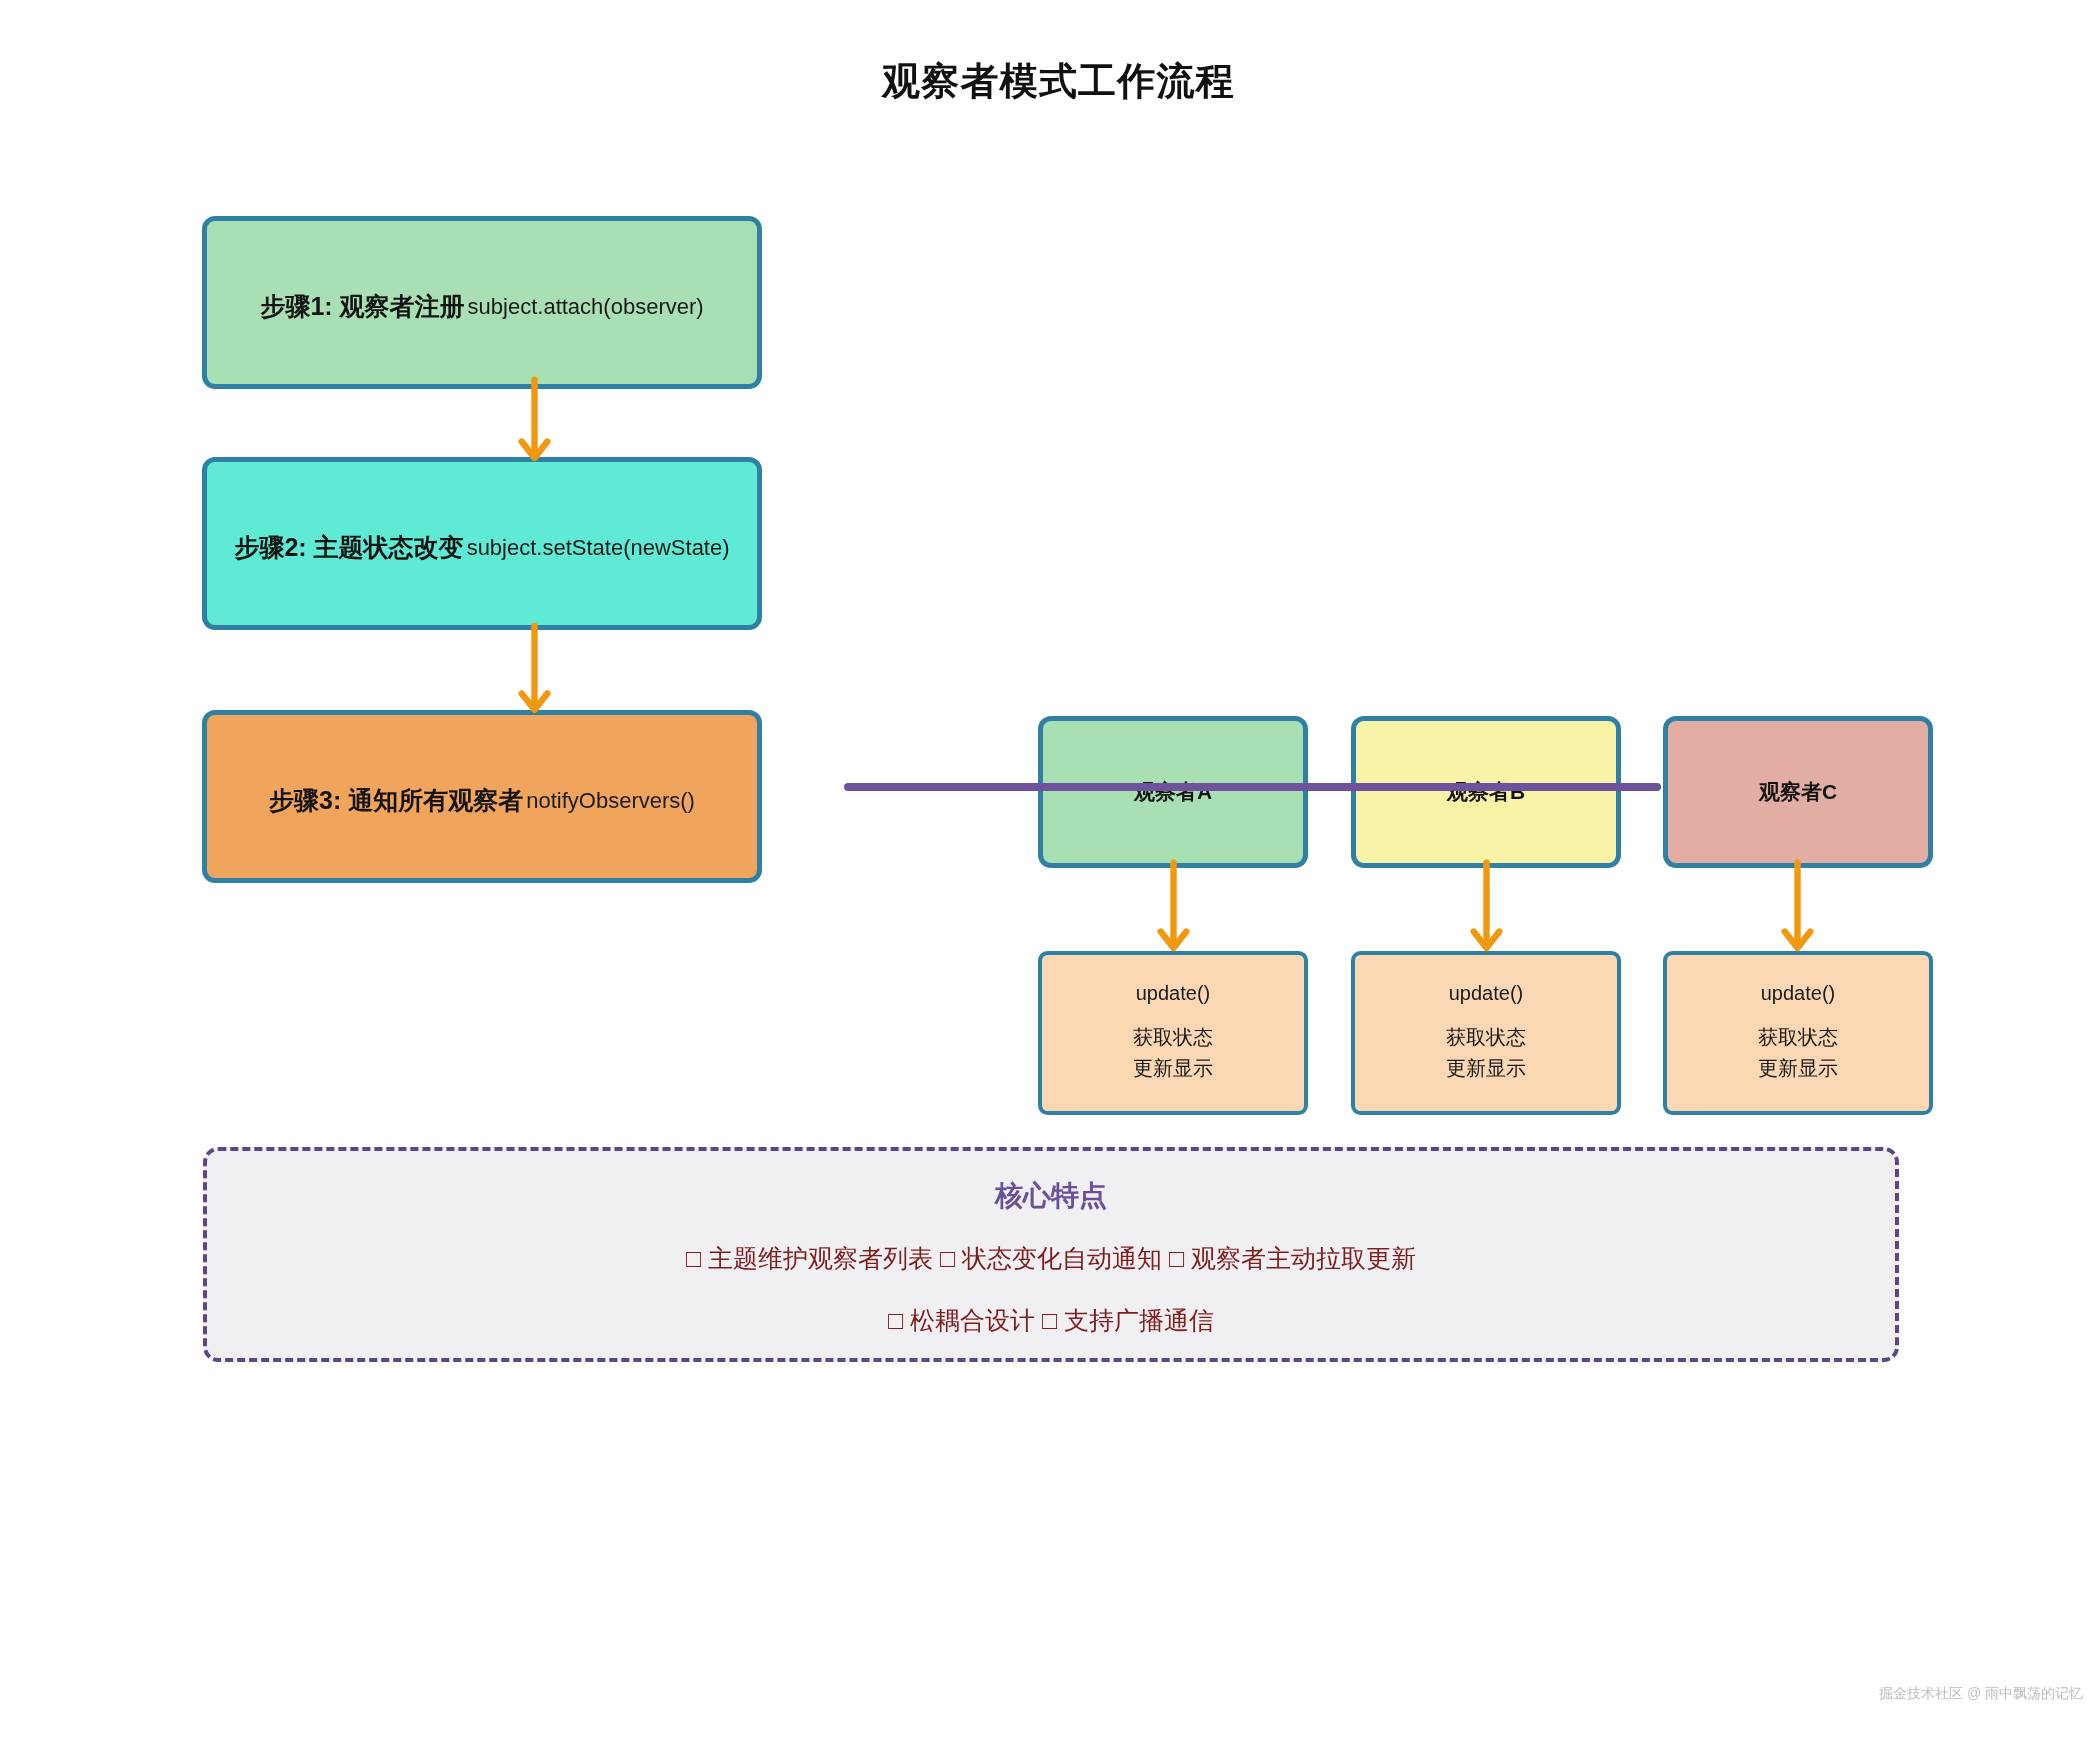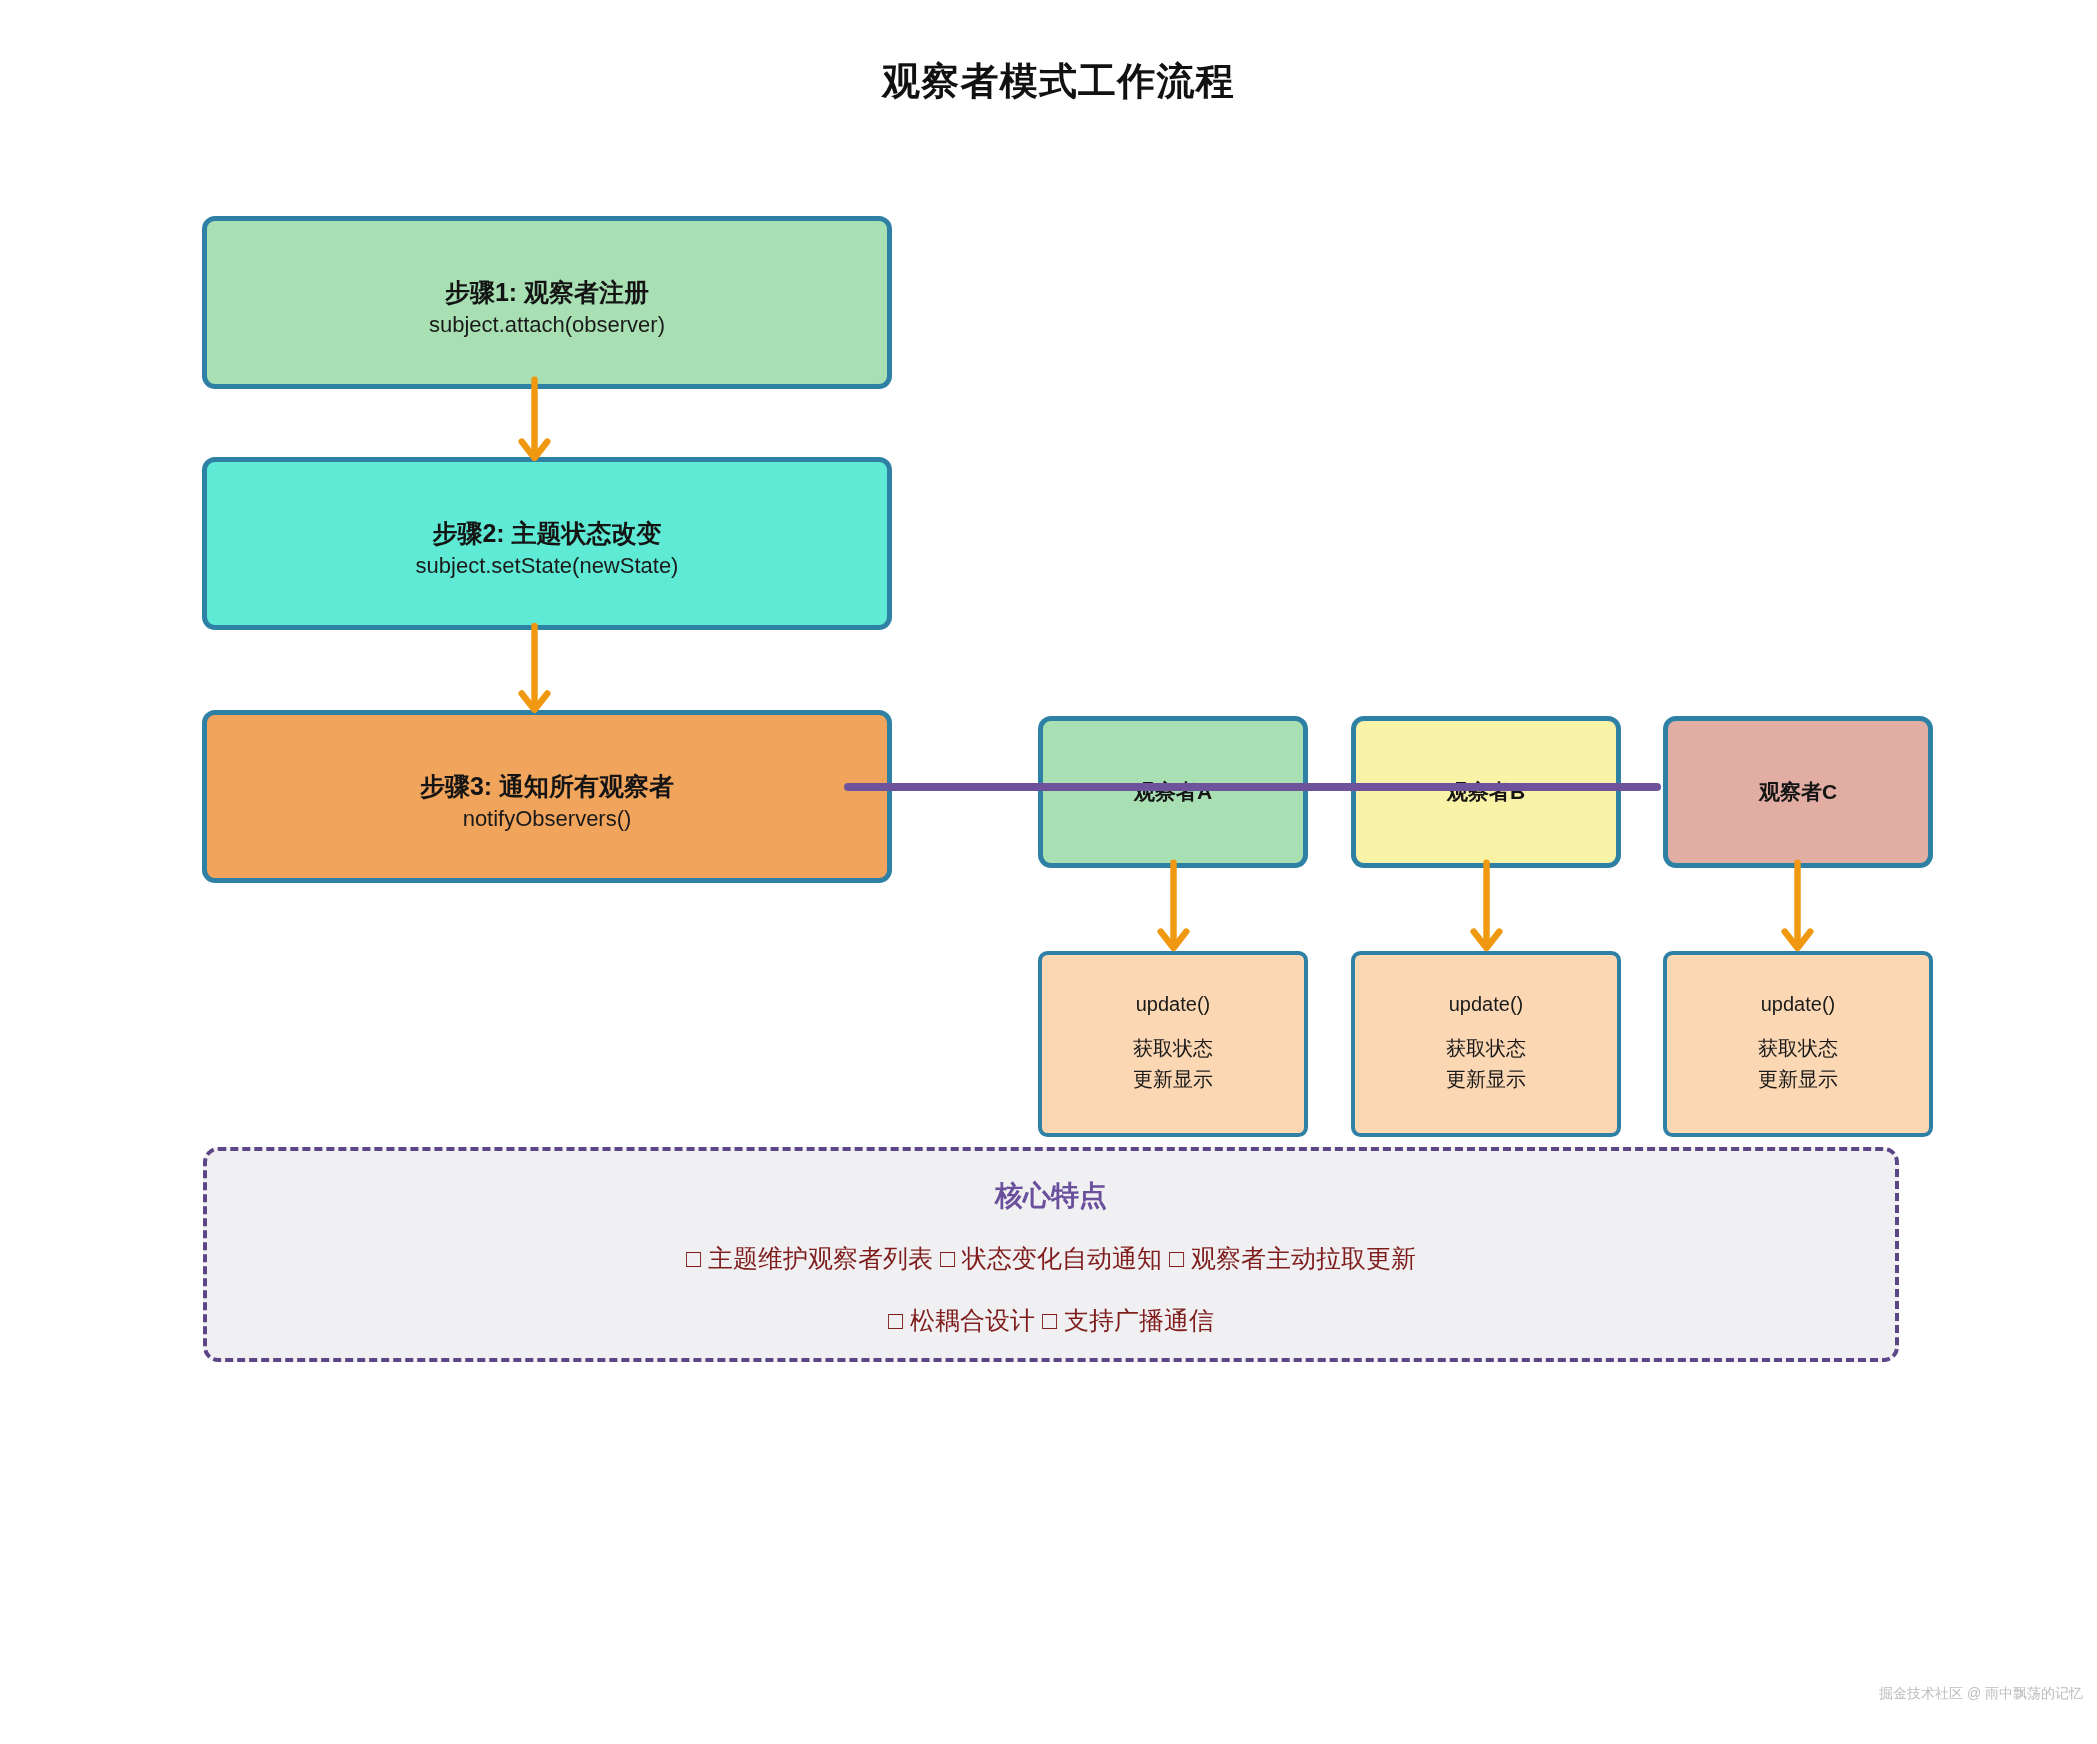--- a/index.html
+++ b/index.html
@@ -17,41 +17,41 @@
   
   #main-title{
     left:0;top:56px;width:100%;
     text-align:center;
     font-size:38px;font-weight:bold;color:#111;
     letter-spacing:1.2px;
   }
 
   
   .step-box{
-    left:202px;width:690px;height:173px;
+    left:202px;width:560px;height:173px;
     border:5.3px solid #2e80a5;border-radius:13px;
-    display:flex;flex-direction:column;align-items:center;justify-content:center;
+    display:flex;flex-direction:row;align-items:center;justify-content:center;
     gap:3px;padding-top:8.2px;
     z-index:3;
   }
   .step-label{font-size:25px;font-weight:bold;color:#141414;}
   .step-code{font-size:22px;color:#1a1a1a;}
 
   
   .observer-box{
     top:716px;width:270px;height:152px;
     border:5.3px solid #2e80a5;border-radius:13px;
     display:flex;align-items:center;justify-content:center;
     z-index:3;
   }
   .observer-label{font-size:21px;font-weight:bold;color:#141414;position:relative;z-index:6;}
 
   
   .update-box{
-    top:951px;width:270px;height:186px;
+    top:951px;width:270px;height:164px;
     border:4.7px solid #2e80a5;border-radius:9.4px;
     display:flex;flex-direction:column;align-items:center;justify-content:center;
     z-index:3;
   }
   .update-method{font-size:20px;color:#1a1a1a;margin-bottom:17.6px;}
   .update-line{font-size:20px;color:#1a1a1a;line-height:1.55;}
 
   
   #notify-connector{
     left:844px;top:783px;width:817px;height:7.6px;

